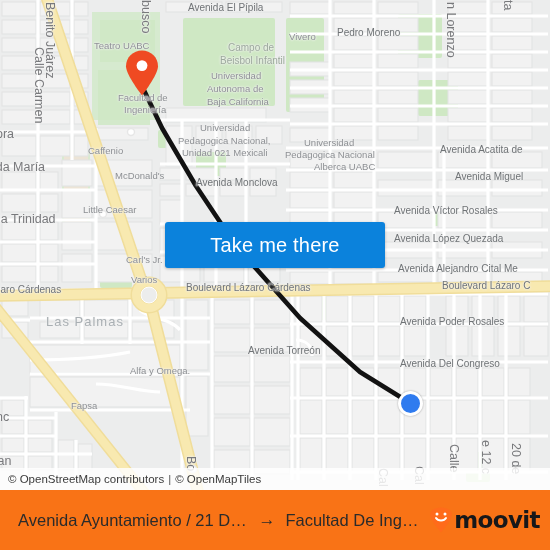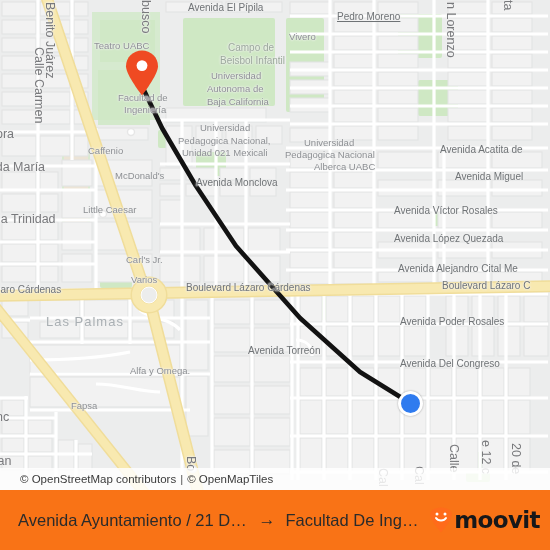--- a/index.html
+++ b/index.html
@@ -87,21 +87,21 @@
     position: absolute;
     left: 0; bottom: 0;
     width: 550px;
     height: 22px;
     background: rgba(255,255,255,.82);
     display: flex;
     align-items: center;
     font-size: 11.5px;
     color: #3a3a3a;
     box-sizing: border-box;
-    padding-left: 20px;
+    padding-left: 8px;
   }
   #attribution .sep { margin: 0 4px; color: #555; }
 
   
   #footer {
     position: absolute;
     left: 0; top: 490px;
     width: 550px; height: 60px;
     background: #f97316;
     display: flex;
@@ -525,21 +525,21 @@
         <circle cx="193" cy="469" r="3.5" fill="#ffffff" stroke="#e6e6e6" stroke-width="1.4"></circle>
       </g>
 
       <g stroke="#121212" stroke-width="4.6" fill="none" stroke-linecap="round" stroke-linejoin="round">
         <path d="M141 84 L 162 128 L 196 186 L 236 246 L 300 318 L 360 372 L 410 403"></path>
       </g>
     </svg>
 
     <div id="label-layer">
         <div class="map-label lbl-major" style="left: 188px; top: 3px;">Avenida El Pípila</div>
-        <div class="map-label lbl-major" style="left: 337px; top: 12px; text-decoration: underline;">Pedro Moreno</div>
+        <div class="map-label lbl-major" style="left: 337px; top: 28px;">Pedro Moreno</div>
         <div class="map-label lbl-poi" style="left: 289px; top: 32px;">Vivero</div>
         <div class="map-label lbl-poi" style="left: 94px; top: 41px;">Teatro UABC</div>
         <div class="map-label lbl-green" style="left: 205px; top: 43px;">Campo de</div>
         <div class="map-label lbl-green" style="left: 197px; top: 56px;">Beisbol Infantil</div>
         <div class="map-label lbl-poi" style="left: 211px; top: 71px;">Universidad</div>
         <div class="map-label lbl-poi" style="left: 207px; top: 84px;">Autonoma de</div>
         <div class="map-label lbl-poi" style="left: 207px; top: 97px;">Baja California</div>
         <div class="map-label lbl-poi" style="left: 118px; top: 93px;">Facultad de</div>
         <div class="map-label lbl-poi" style="left: 124px; top: 105px;">Ingeniería</div>
         <div class="map-label lbl-poi" style="left: 200px; top: 123px;">Universidad</div>
@@ -588,20 +588,21 @@
 
     <div id="pin">
       <svg width="34" height="46" viewBox="0 0 34 46">
         <path d="M17 45.5 C17 45.5 33 25 33 16.3 C33 7.3 25.8 0.5 17 0.5 C8.2 0.5 1 7.3 1 16.3 C1 25 17 45.5 17 45.5 Z" fill="#ef4a22"></path>
         <circle cx="17" cy="15.6" r="5.4" fill="#ffffff"></circle>
       </svg>
     </div>
 
     <div id="dest-dot"></div>
 
+    <button id="take-me-there">Take me there</button>
 
     <div id="attribution">
       <span>© OpenStreetMap contributors</span>
       <span class="sep">|</span>
       <span>© OpenMapTiles</span>
     </div>
   </div>
 
   <div id="footer">
     <div id="route-summary">

